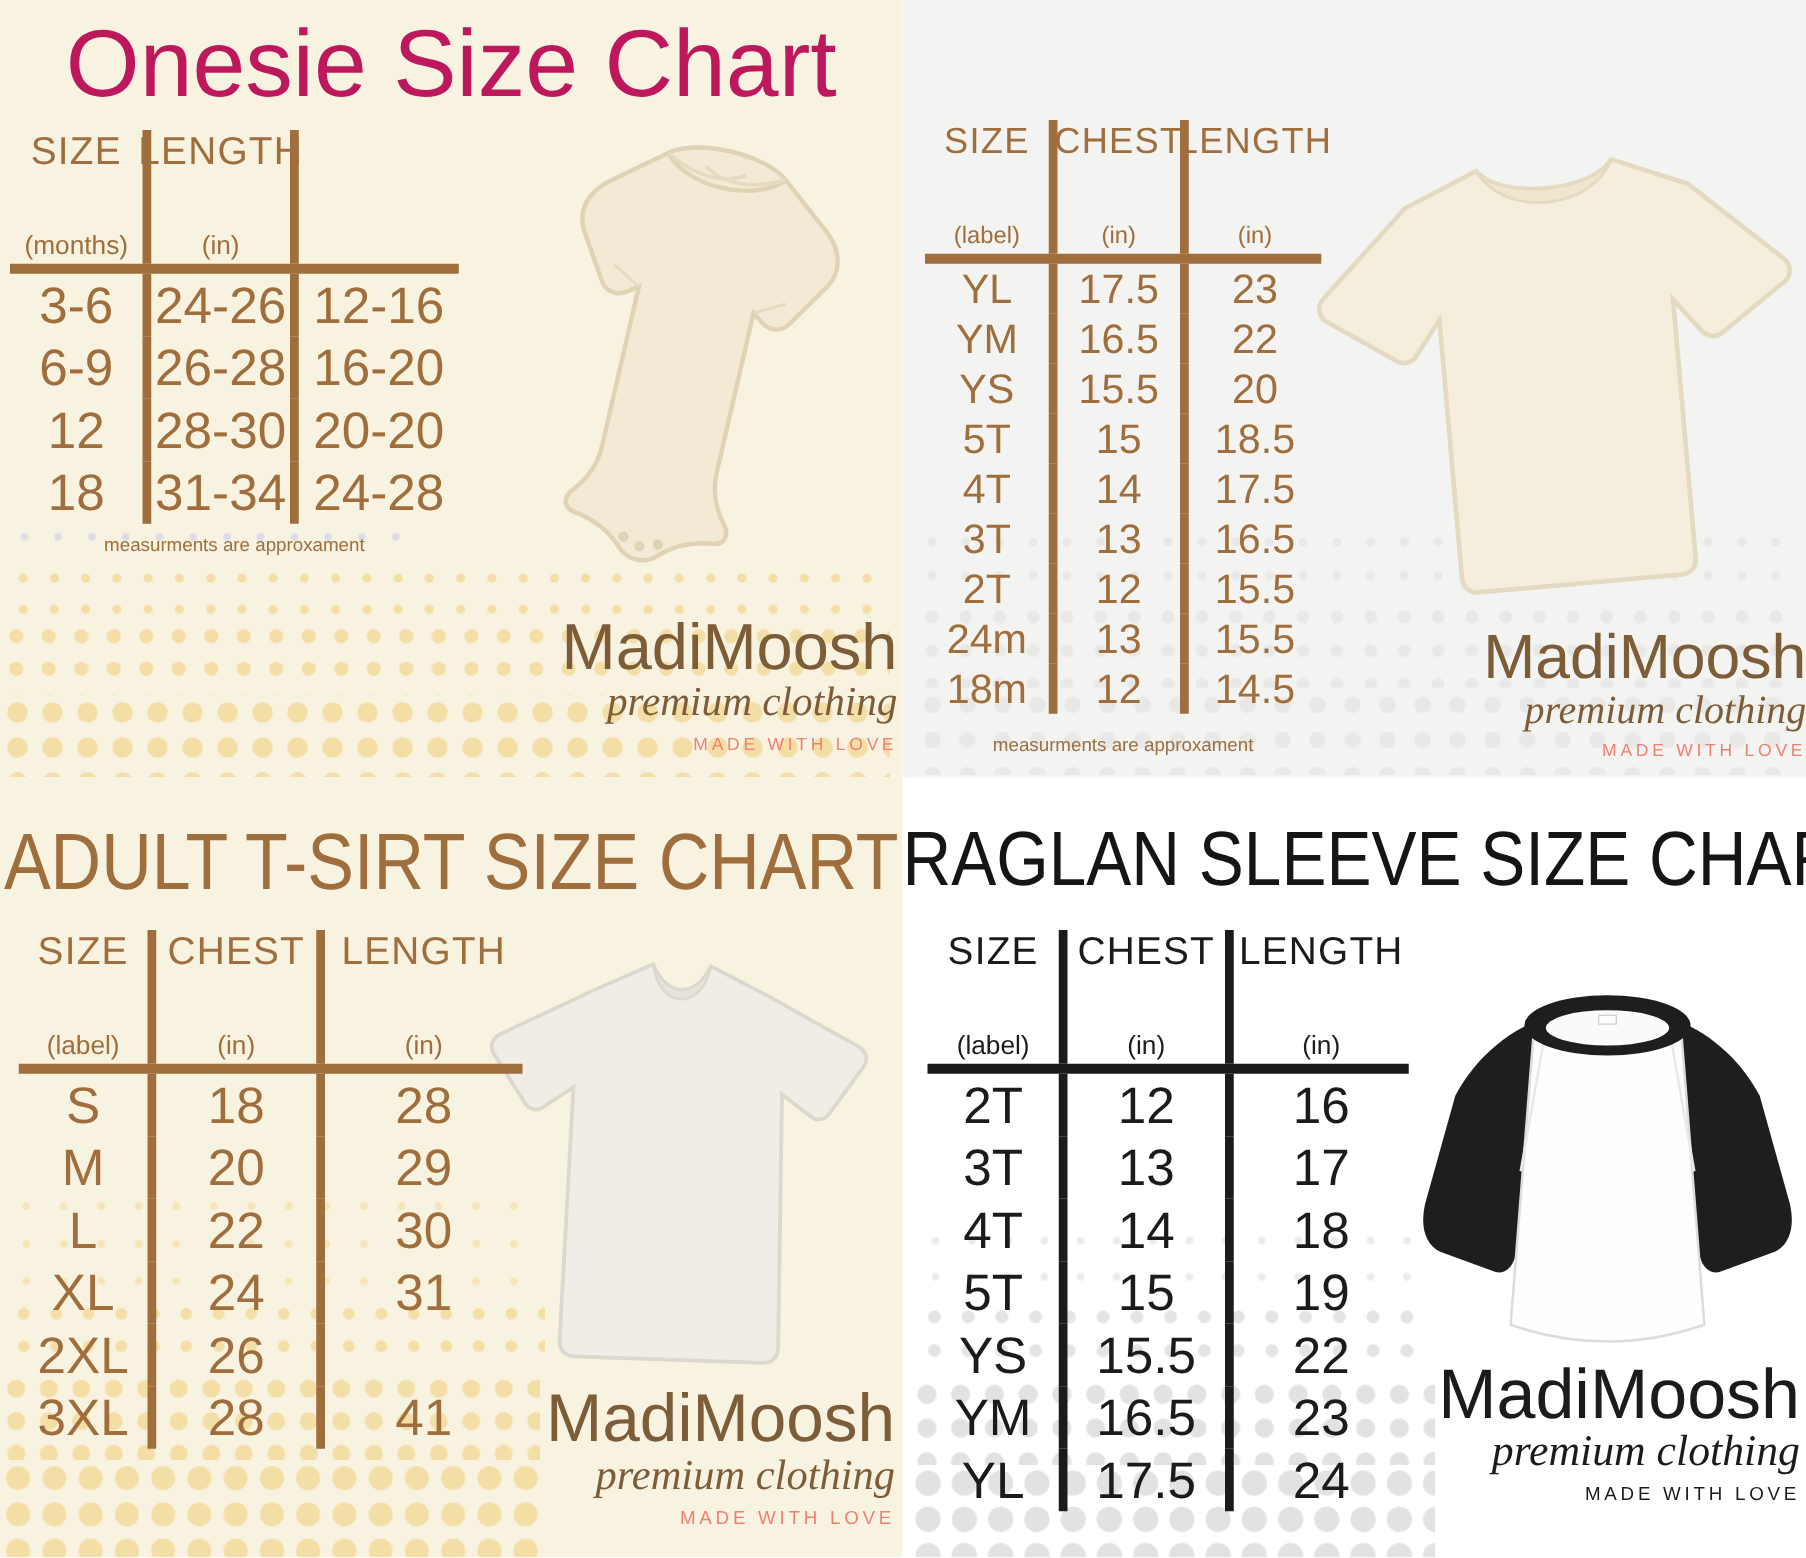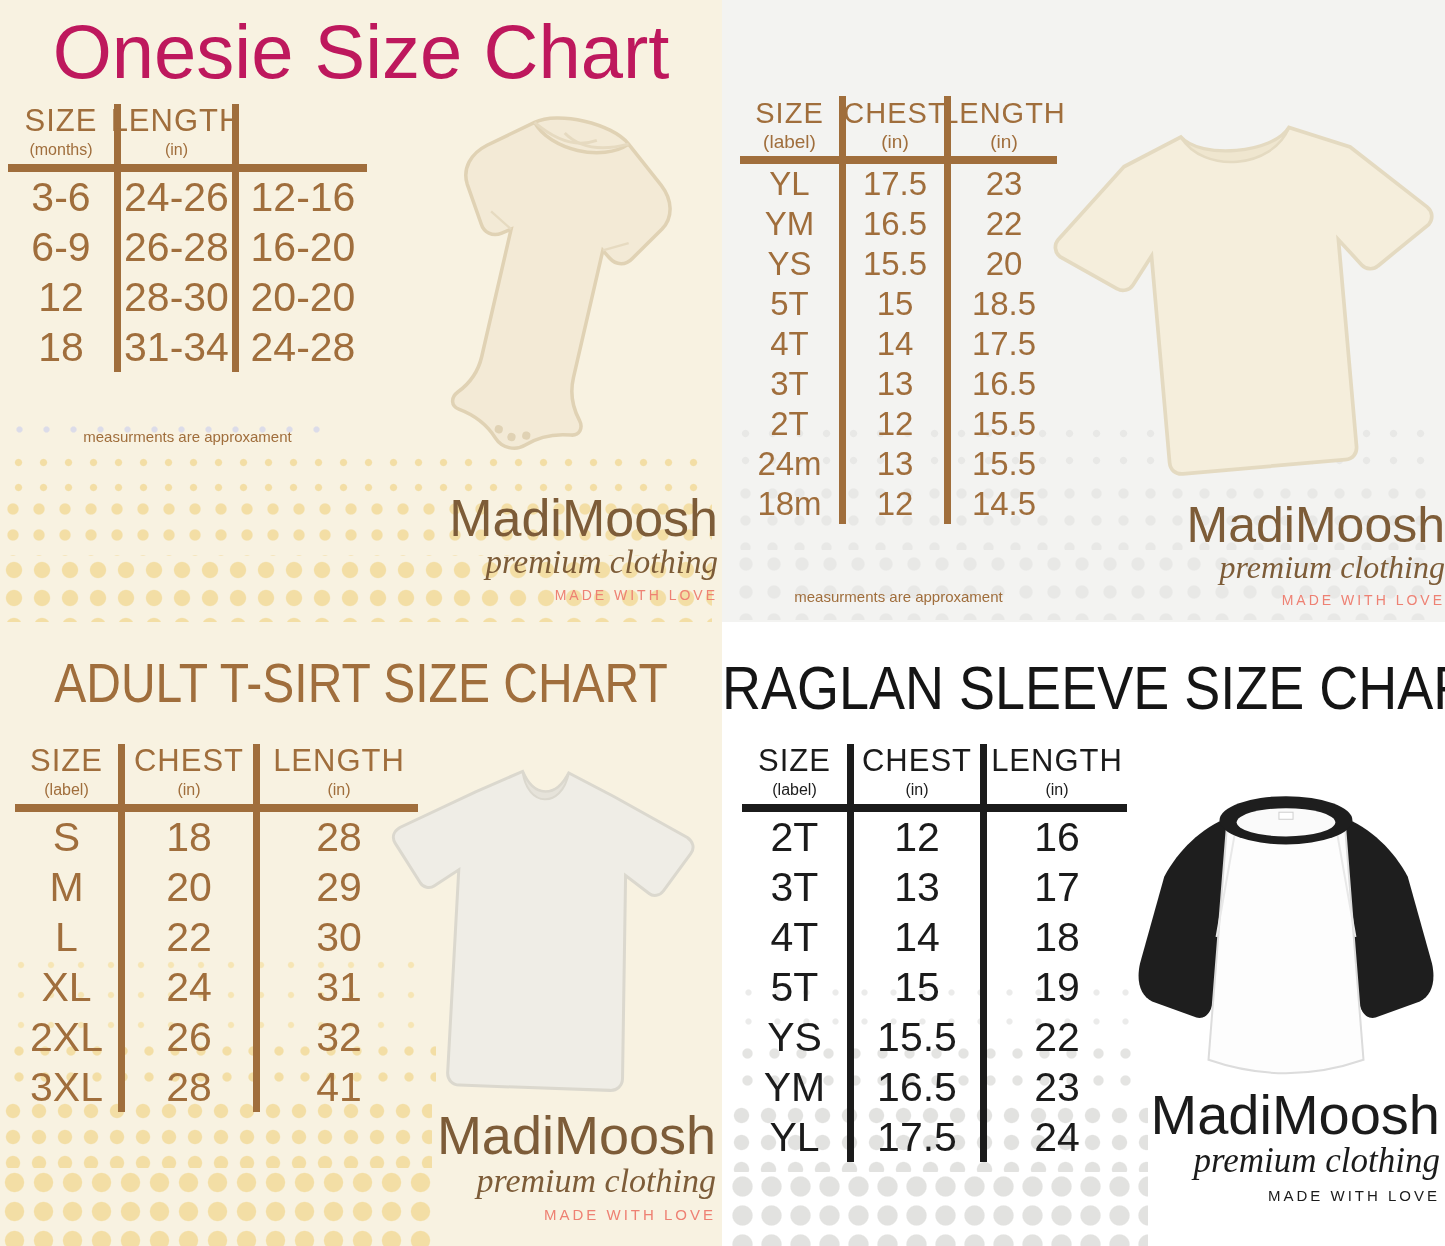--- a/index.html
+++ b/index.html
@@ -10,31 +10,31 @@
   .quad-kids{left:722px;top:0;width:723px;height:622px;background:#F3F3F1;}
   .quad-adult{left:0;top:622px;width:722px;height:624px;background:#F8F2E1;}
   .quad-raglan{left:722px;top:622px;width:723px;height:624px;background:#FFFFFF;}
 
   h1{margin:0;position:absolute;left:0;width:100%;text-align:center;font-weight:300;white-space:nowrap;}
   .title-elegant{color:#be185d;}
   .title-caps{letter-spacing:0px;}
   .title-caps .st{display:inline-block;transform:scaleY(1.14);transform-origin:center top;}
   .t-onesie{top:8px;font-size:76px;}
   .t-kids{top:4px;font-size:62px;}
-  .t-adult{top:30px;font-size:48px;color:#A06E3C;}
+  .t-adult{top:30px;font-size:56px;color:#A06E3C;}
   .t-raglan{top:30px;font-size:54px;color:#151515;}
 
   
   .tbl{position:absolute;--ln:#A06E3C;color:#A06E3C;}
   .tbl-dark{--ln:#1B1B1B;color:#1B1B1B;}
   .thead,.trow{display:grid;}
   .thead{border-bottom:8px solid var(--ln);}
-  .hc{display:flex;flex-direction:column;justify-content:flex-end;align-items:center;padding-bottom:3px;}
+  .hc{display:flex;flex-direction:column;justify-content:flex-end;align-items:center;padding-bottom:3px;gap:47px;}
   .hl{font-size:31px;font-weight:300;letter-spacing:1px;line-height:34px;}
-  .hs{font-size:16px;font-weight:300;line-height:23px;}
+  .hs{font-size:21px;font-weight:300;line-height:23px;}
   .tcell{display:flex;align-items:center;justify-content:center;font-weight:400;}
   .tbl .hc:nth-child(1),.tbl .hc:nth-child(2){border-right:7px solid var(--ln);}
   .tbl .tcell:nth-child(1),.tbl .tcell:nth-child(2){border-right:7px solid var(--ln);}
 
   .tbl-onesie{left:8px;top:104px;}
   .tbl-onesie .thead,.tbl-onesie .trow{grid-template-columns:113px 118px 128px;}
   .tbl-onesie .trow{height:50px;font-size:41px;}
   .tbl-kids{left:18px;top:96px;}
   .tbl-kids .thead,.tbl-kids .trow{grid-template-columns:106px 105px 106px;}
   .tbl-kids .trow{height:40px;font-size:33px;}
@@ -284,21 +284,20 @@
             <div class="tcell">30</div>
           </div>
           <div class="trow">
             <div class="tcell">XL</div>
             <div class="tcell">24</div>
             <div class="tcell">31</div>
           </div>
           <div class="trow">
             <div class="tcell">2XL</div>
             <div class="tcell">26</div>
-            <div class="tcell">32</div>
           </div>
           <div class="trow">
             <div class="tcell">3XL</div>
             <div class="tcell">28</div>
             <div class="tcell">41</div>
           </div>
         </div>
     </div>
 
     <div class="brand brand-adult">

